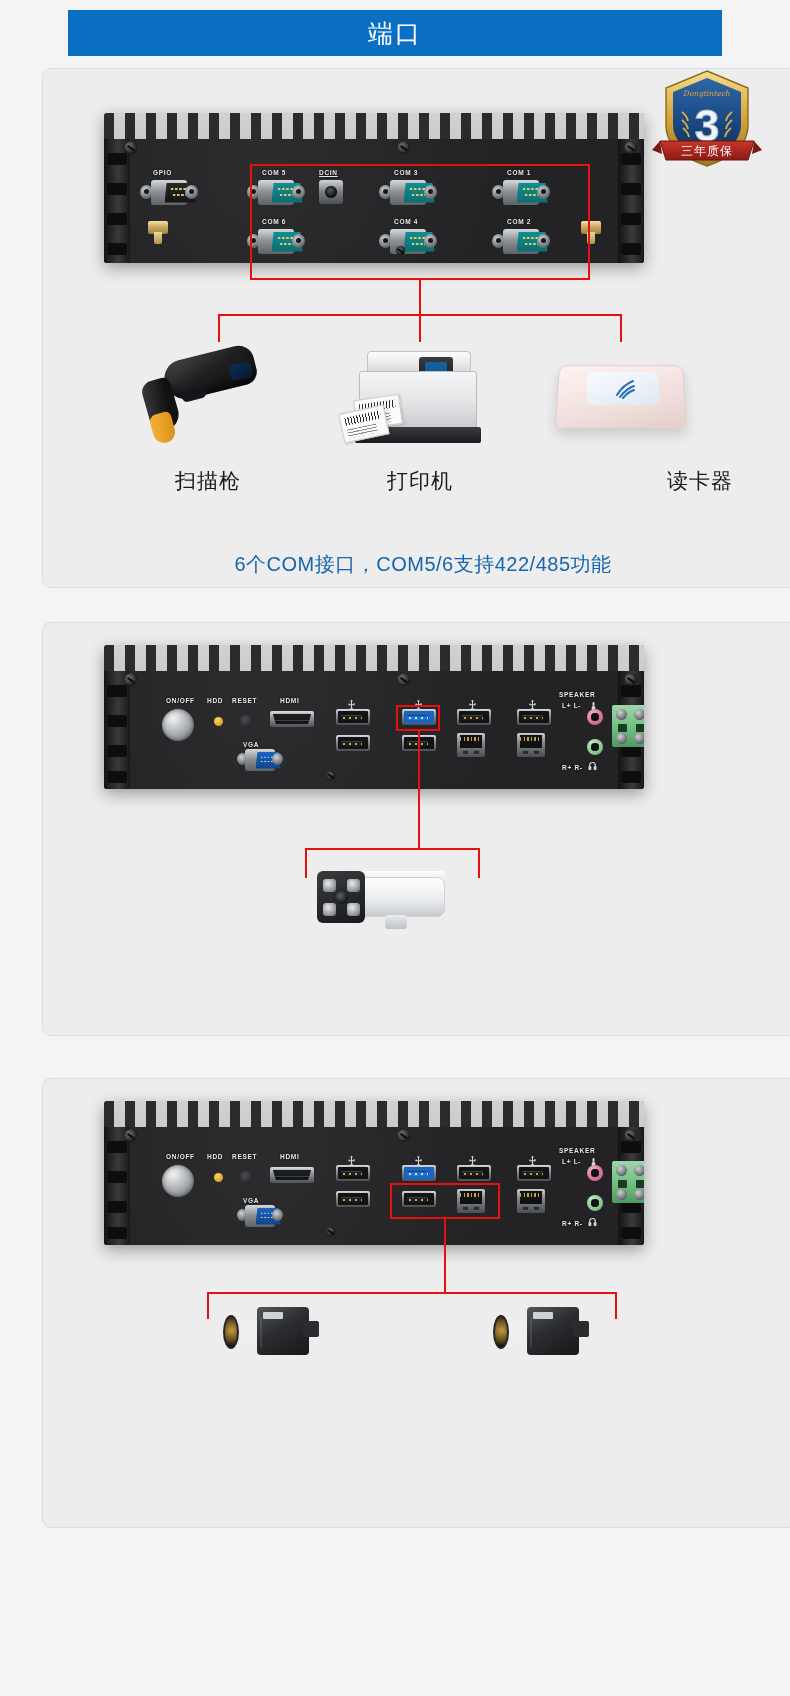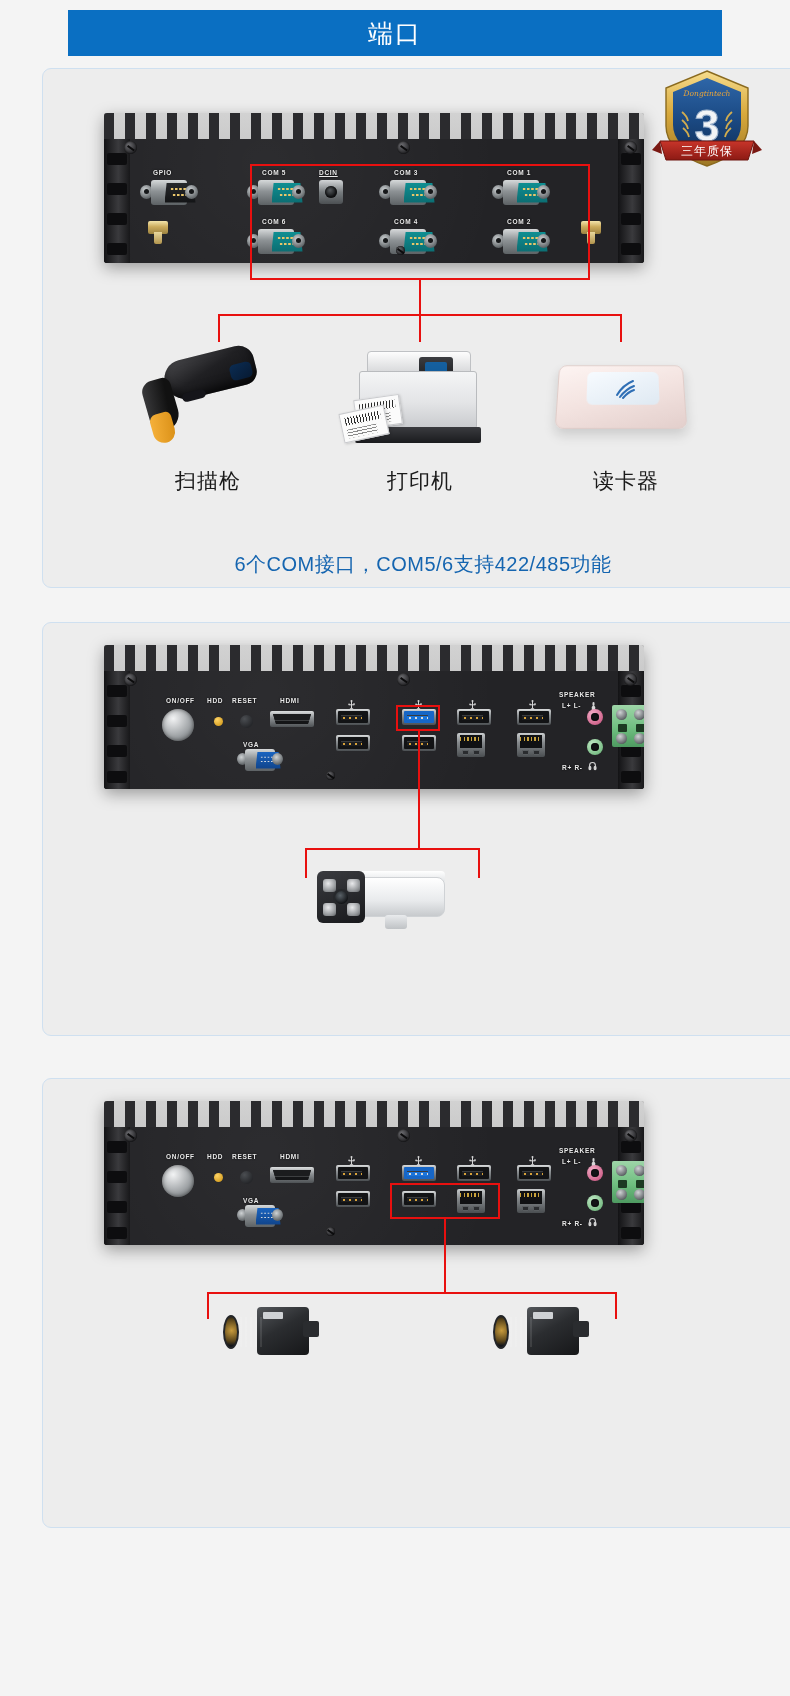--- a/index.html
+++ b/index.html
@@ -581,21 +581,21 @@
           <path d="M8 18 q6 -10 16 -14"></path>
             <path d="M11 20 q6 -8 14 -11"></path>
             <path d="M14 21 q5 -6 11 -8"></path>
         </g>
       </svg>
     </div>
   </div>
 
   <div class="dev-label" style="left:95px; top:398px; width:140px;">扫描枪</div>
   <div class="dev-label" style="left:302px; top:398px; width:150px;">打印机</div>
-  <div class="dev-label" style="left:508px; top:398px; width:150px;">读卡器</div>
+  <div class="dev-label" style="left:540px; top:398px; width:150px;text-align:right;">读卡器</div>
 
   <div class="blue-caption" style="top:482px;">6个COM接口，COM5/6支持422/485功能</div>
 </div>
 
 <div class="panel" id="panel-2">
 
   <div class="chassis" style="left:61px; top:22px; width:540px; height:144px;">
     <div class="vent-strip">
         <div class="fins"></div>
       </div>

